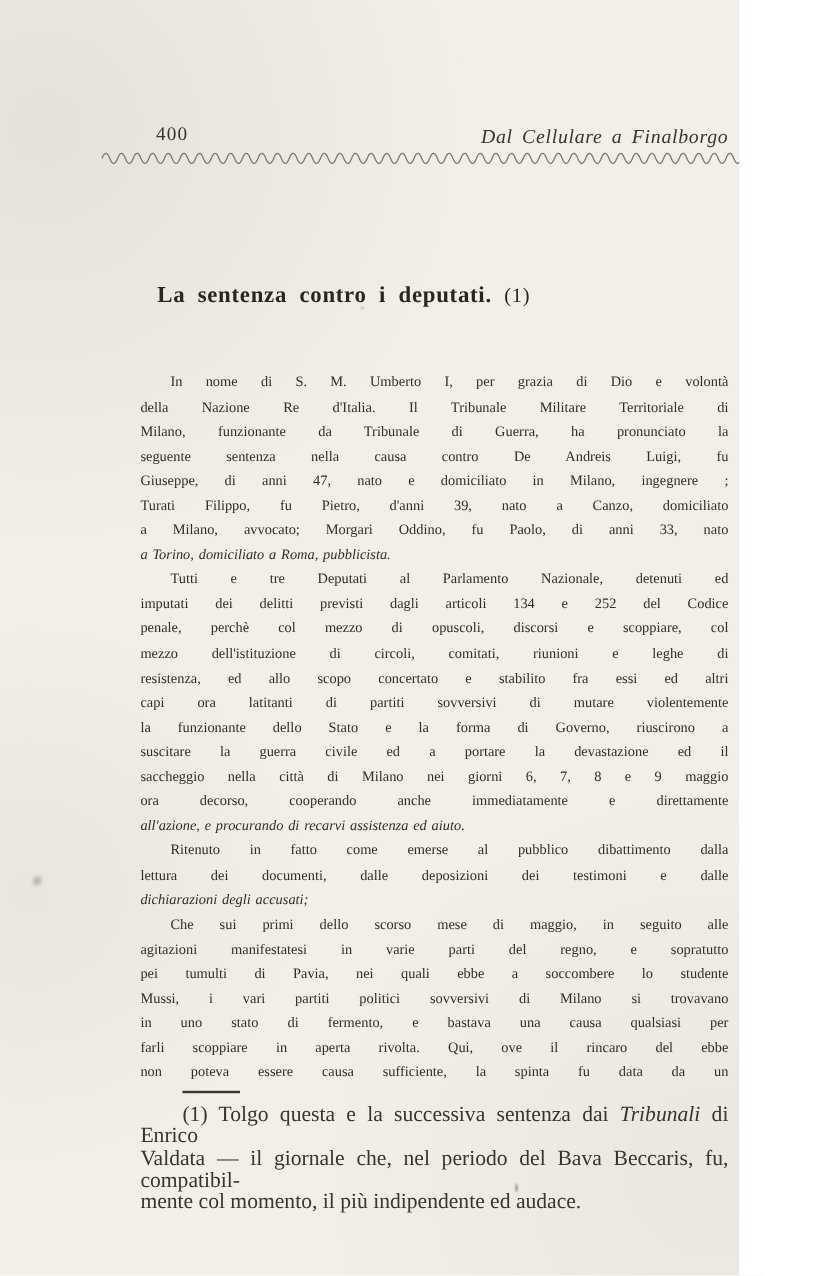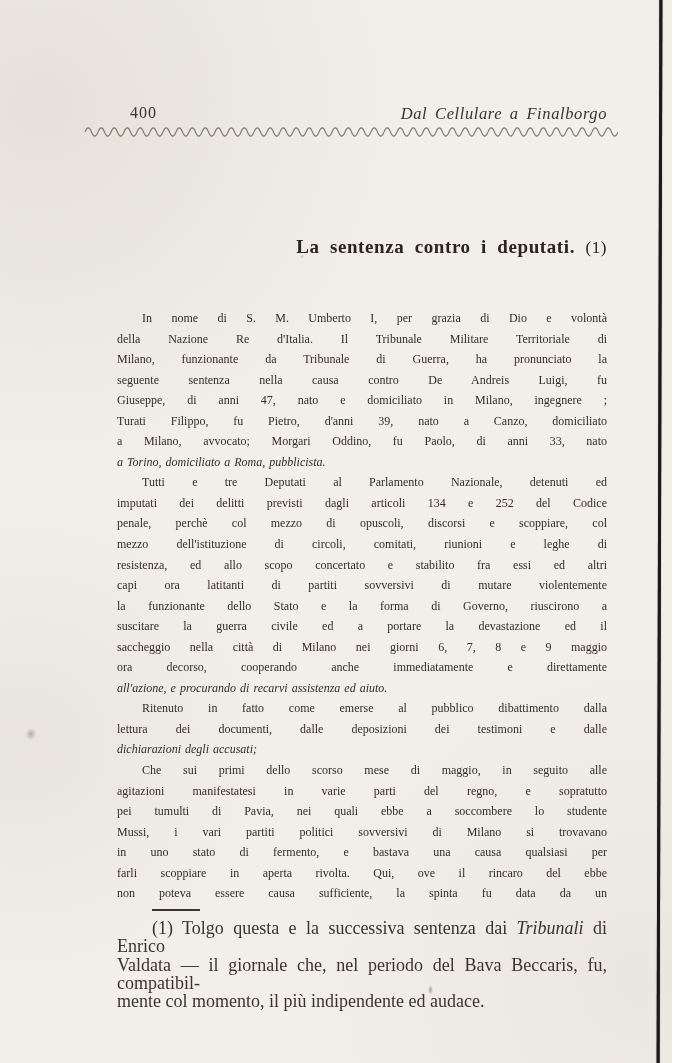--- a/index.html
+++ b/index.html
@@ -1,18 +1,18 @@
 <!DOCTYPE html>
 <html><head>
 <meta charset="utf-8">
 <style>
   html,body{margin:0;padding:0;}
   .page{
     position:relative;
-    width:672px;height:1063px;
+    width:616px;height:1063px;
     background:#f2efe8;
     background-image:
       radial-gradient(circle at 6% 10%, rgba(110,104,92,0.10), transparent 32%),
       radial-gradient(circle at 4% 70%, rgba(110,104,92,0.07), transparent 25%),
       radial-gradient(circle at 96% 92%, rgba(110,104,92,0.06), transparent 30%);
     overflow:hidden;
     font-family:"Liberation Serif","DejaVu Serif",serif;
     color:#332d26;
   }
   .page-edge{
@@ -27,22 +27,22 @@
     position:absolute;left:13px;top:0;
     font-size:16px;letter-spacing:1px;color:#3a342c;
   }
   .running-title{
     display:block;text-align:right;
     font-style:italic;font-size:16.5px;letter-spacing:0.6px;word-spacing:3px;
     color:#3a342c;
   }
   .wavy{position:absolute;left:84px;top:125px;}
   .article-title{
-    position:absolute;left:117px;top:236px;width:490px;margin:0;
-    text-align:right;font-size:19px;font-weight:bold;
+    position:absolute;left:131px;top:236px;width:490px;margin:0;
+    text-align:left;font-size:19px;font-weight:bold;
     letter-spacing:0.6px;word-spacing:5px;color:#2a251f;
   }
   .title-ref{font-weight:normal;font-size:17px;}
   .body-text{
     position:absolute;left:117px;top:308px;width:490px;
     font-size:12px;line-height:20.55px;word-spacing:1px;
   }
   .paragraph .line{
     text-align:justify;text-align-last:justify;text-justify:inter-word;
   }

